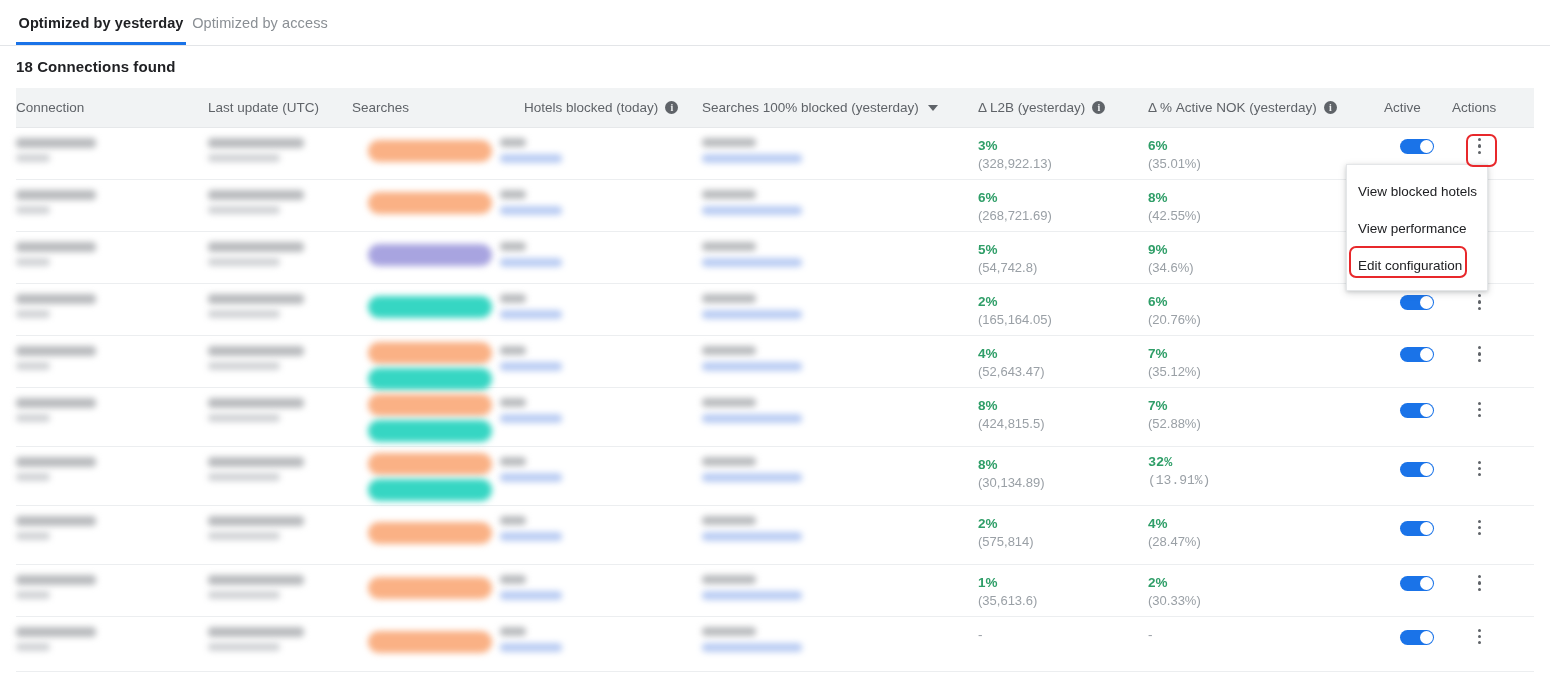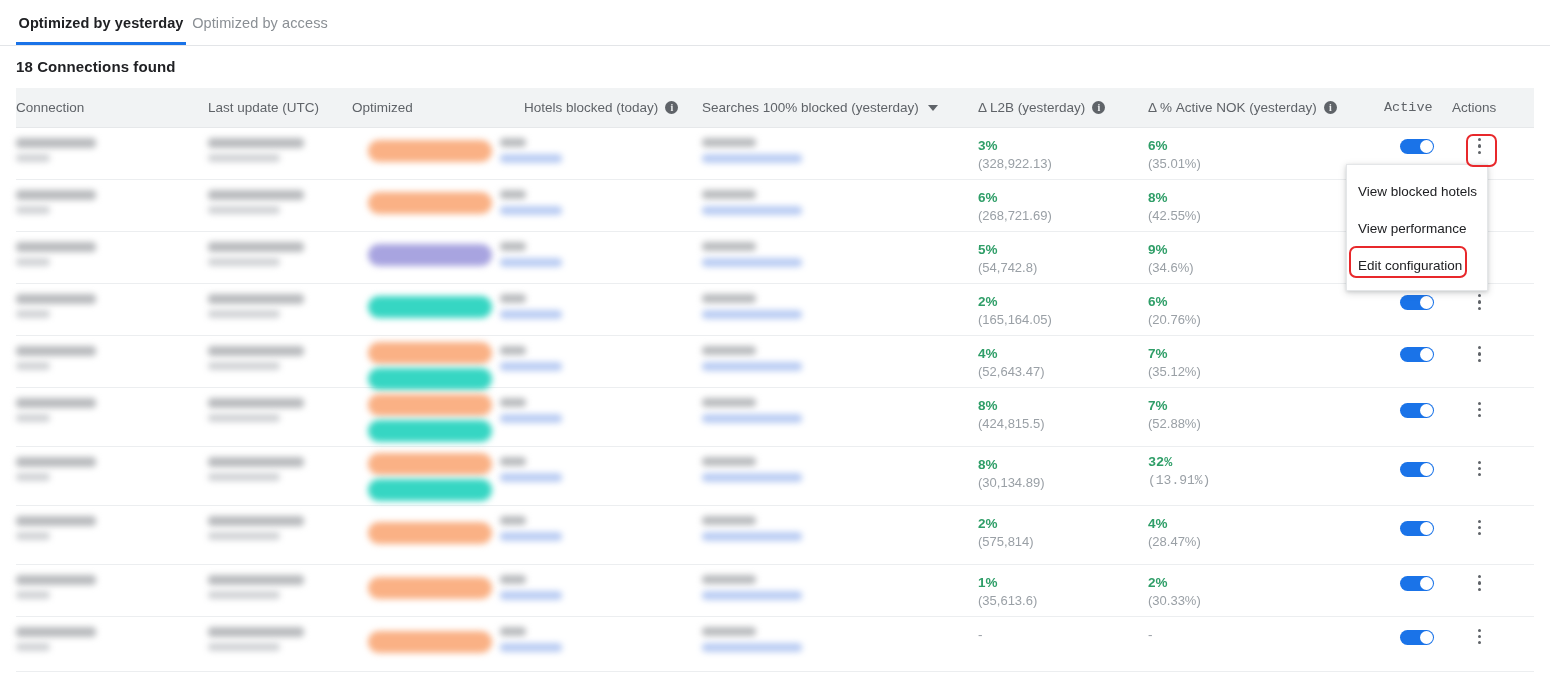--- a/index.html
+++ b/index.html
@@ -143,39 +143,39 @@
 
   <div class="table">
     <div class="thead" id="thead">
         <div class="th" style="left: 0px;">
           <span>Connection</span>
         </div>
         <div class="th" style="left: 192px;">
           <span>Last update (UTC)</span>
         </div>
         <div class="th" style="left: 336px;">
-          <span>Optimized</span>
+          <span>Searches</span>
         </div>
         <div class="th" style="left: 508px;">
           <span>Hotels blocked (today)</span>
           <span class="info-icon">i</span>
         </div>
         <div class="th" style="left: 686px;">
           <span>Searches 100% blocked (yesterday)</span>
           <span class="caret"></span>
         </div>
         <div class="th" style="left: 962px;">
           <span>Δ L2B (yesterday)</span>
           <span class="info-icon">i</span>
         </div>
         <div class="th" style="left: 1132px;">
           <span>Δ % Active NOK (yesterday)</span>
           <span class="info-icon">i</span>
         </div>
-        <div class="th" style="left: 1368px; font-family: Liberation Mono, monospace;">
+        <div class="th" style="left: 1368px;">
           <span>Active</span>
         </div>
         <div class="th" style="left: 1436px;">
           <span>Actions</span>
         </div>
       </div>
     <div class="rows" id="rows">
         <div class="row" style="height: 52px;">
           <div class="blur grey" style="left: 0px; top: 10px; width: 80px; height: 10px;"></div>
           <div class="blur grey2" style="left: 0px; top: 26px; width: 34px; height: 8px;"></div>

